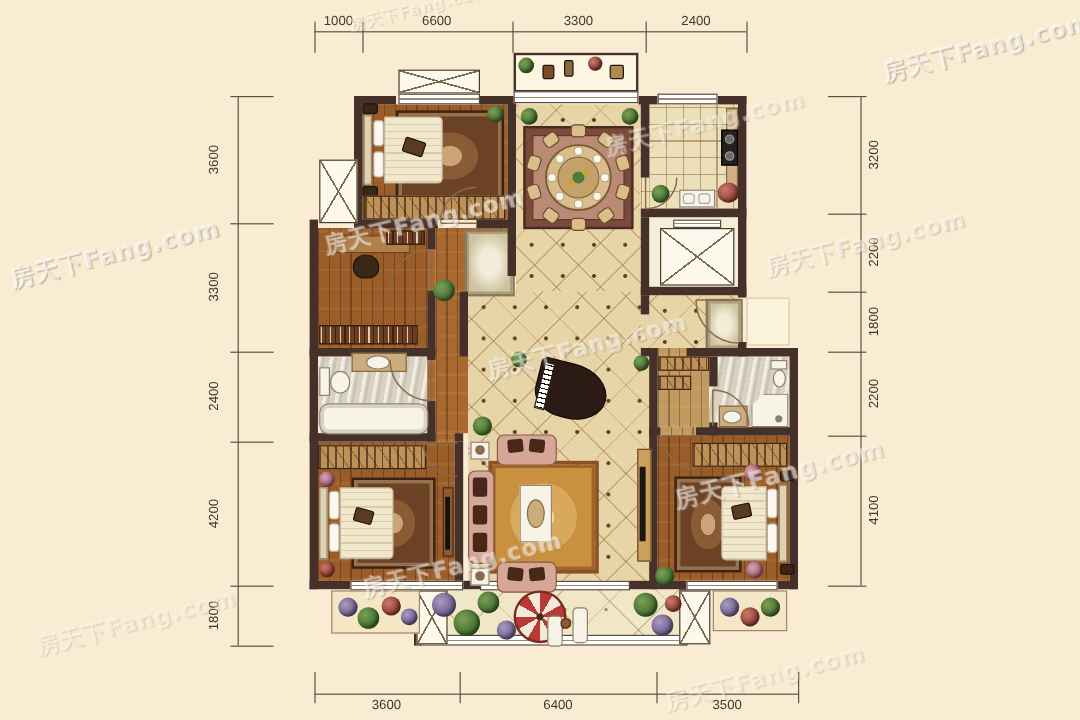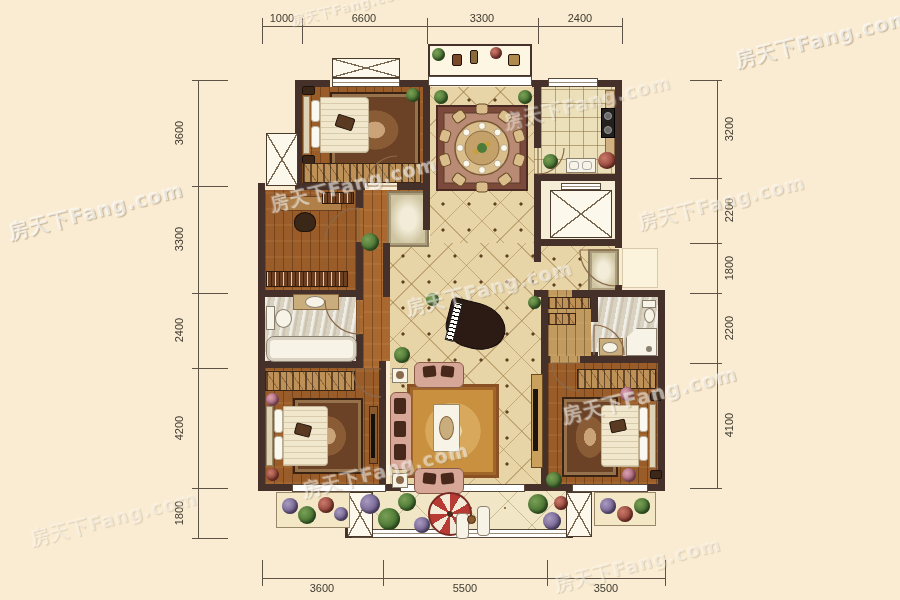--- a/index.html
+++ b/index.html
@@ -309,21 +309,21 @@
   <div class="dimlab" style="left:334px;top:12px">6600</div>
   <div class="dimlab" style="left:452px;top:12px">3300</div>
   <div class="dimlab" style="left:550px;top:12px">2400</div>
 
   <div class="dim" style="left:262px;top:578px;width:403px;height:1px"></div>
   <div class="dim" style="left:262px;top:560px;width:1px;height:26px"></div>
   <div class="dim" style="left:383px;top:560px;width:1px;height:26px"></div>
   <div class="dim" style="left:547px;top:560px;width:1px;height:26px"></div>
   <div class="dim" style="left:665px;top:560px;width:1px;height:26px"></div>
   <div class="dimlab" style="left:292px;top:582px">3600</div>
-  <div class="dimlab" style="left:435px;top:582px">5500</div>
+  <div class="dimlab" style="left:435px;top:582px">6400</div>
   <div class="dimlab" style="left:576px;top:582px">3500</div>
 
   <div class="dim" style="left:198px;top:80px;width:1px;height:458px"></div>
   <div class="dim" style="left:192px;top:80px;width:36px;height:1px"></div>
   <div class="dim" style="left:192px;top:186px;width:36px;height:1px"></div>
   <div class="dim" style="left:192px;top:293px;width:36px;height:1px"></div>
   <div class="dim" style="left:192px;top:368px;width:36px;height:1px"></div>
   <div class="dim" style="left:192px;top:488px;width:36px;height:1px"></div>
   <div class="dim" style="left:192px;top:538px;width:36px;height:1px"></div>
   <div class="dimlab vert" style="left:160px;top:126px">3600</div>

